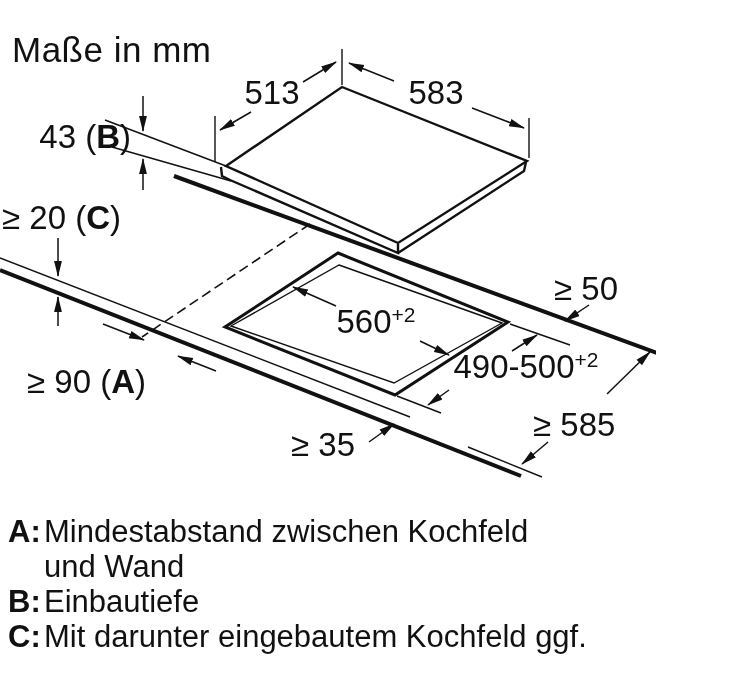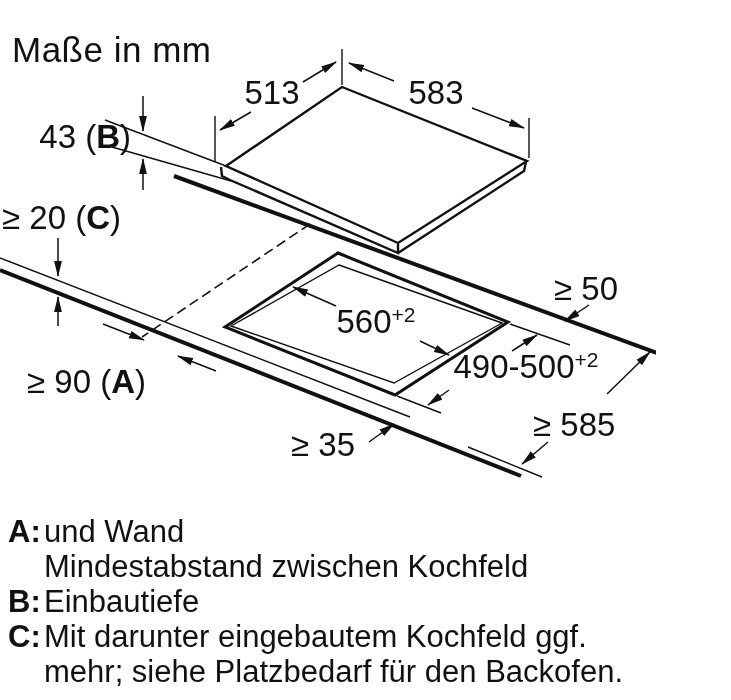--- a/index.html
+++ b/index.html
@@ -121,32 +121,31 @@
       <line class="ln" x1="607" y1="394" x2="650" y2="352" marker-end="url(#ah)"></line>
       <line class="ln" x1="548" y1="442" x2="522" y2="464" marker-end="url(#ah)"></line>
       <text x="533" y="436">≥ 585</text>
     </g>
   </svg>
 
   <div class="legend">
     <div class="legend-row">
       <div class="legend-key">A:</div>
       <div class="legend-lines">
+        <div>Mindestabstand zwischen Kochfeld</div>
         <div>und Wand</div>
-        <div>Mindestabstand zwischen Kochfeld</div>
       </div>
     </div>
     <div class="legend-row">
       <div class="legend-key">B:</div>
       <div class="legend-lines">
         <div>Einbautiefe</div>
       </div>
     </div>
     <div class="legend-row">
       <div class="legend-key">C:</div>
       <div class="legend-lines">
         <div>Mit darunter eingebautem Kochfeld ggf.</div>
-        <div>mehr; siehe Platzbedarf für den Backofen.</div>
       </div>
     </div>
   </div>
 
 </div>
 
 </body></html>

